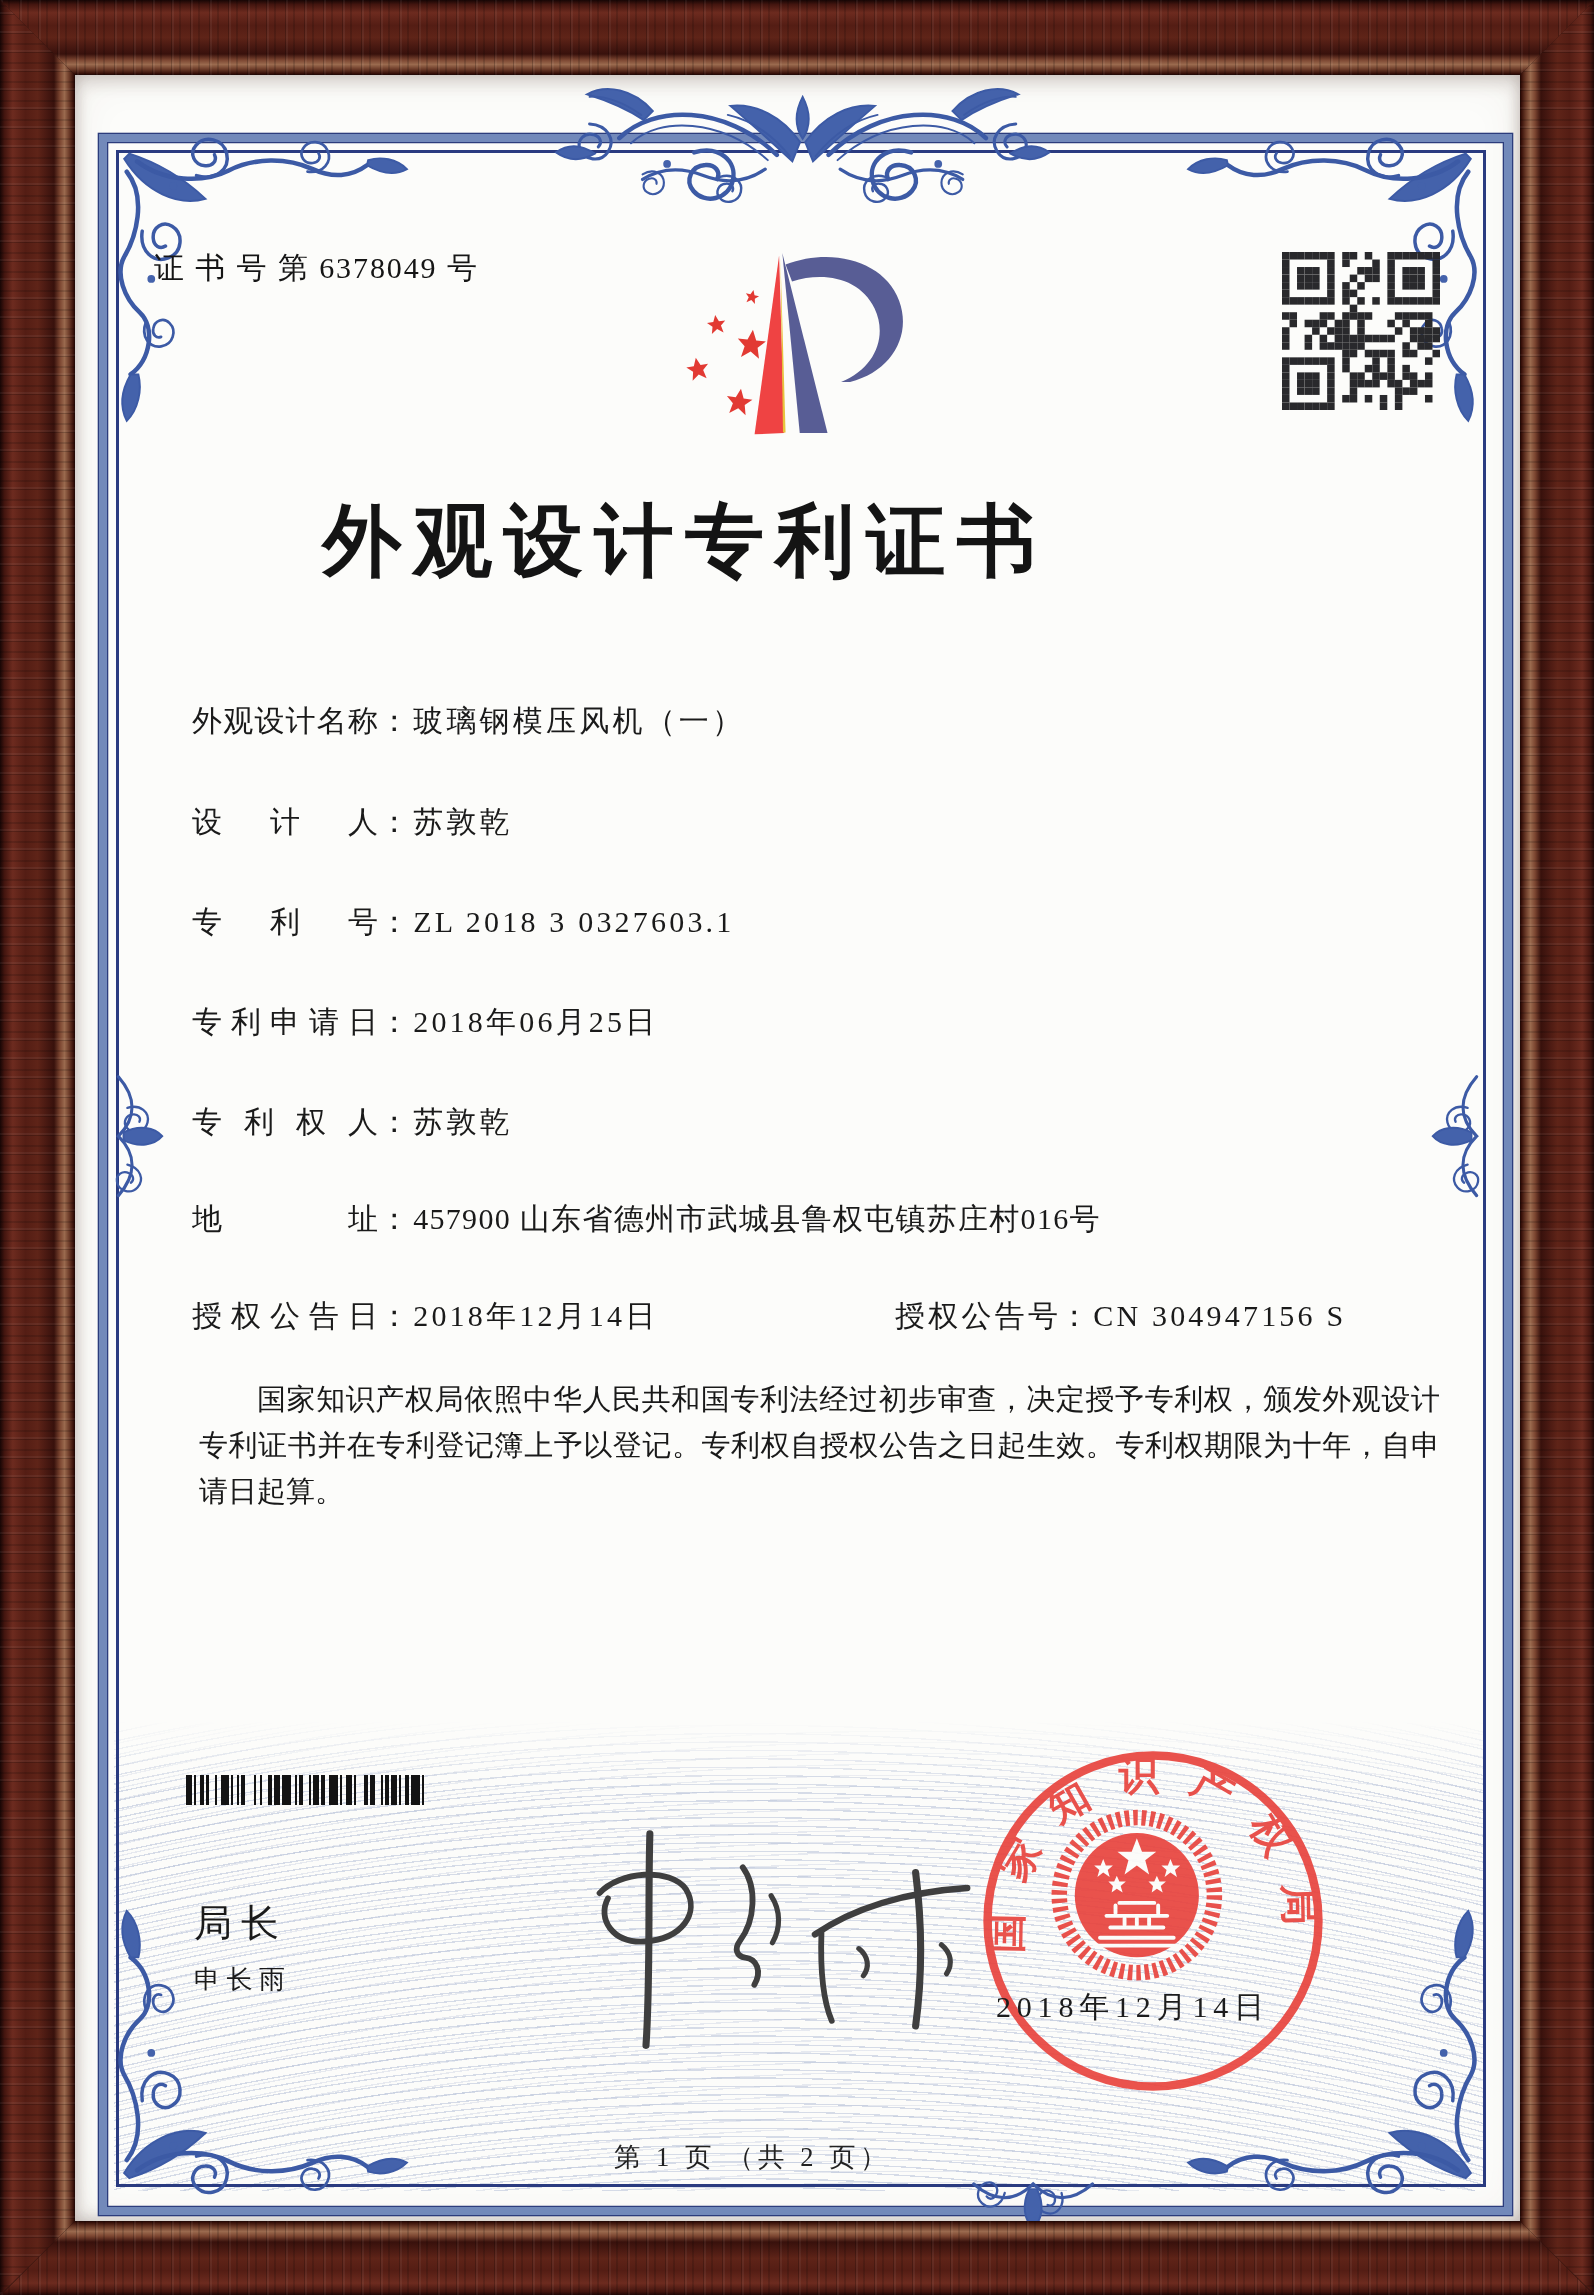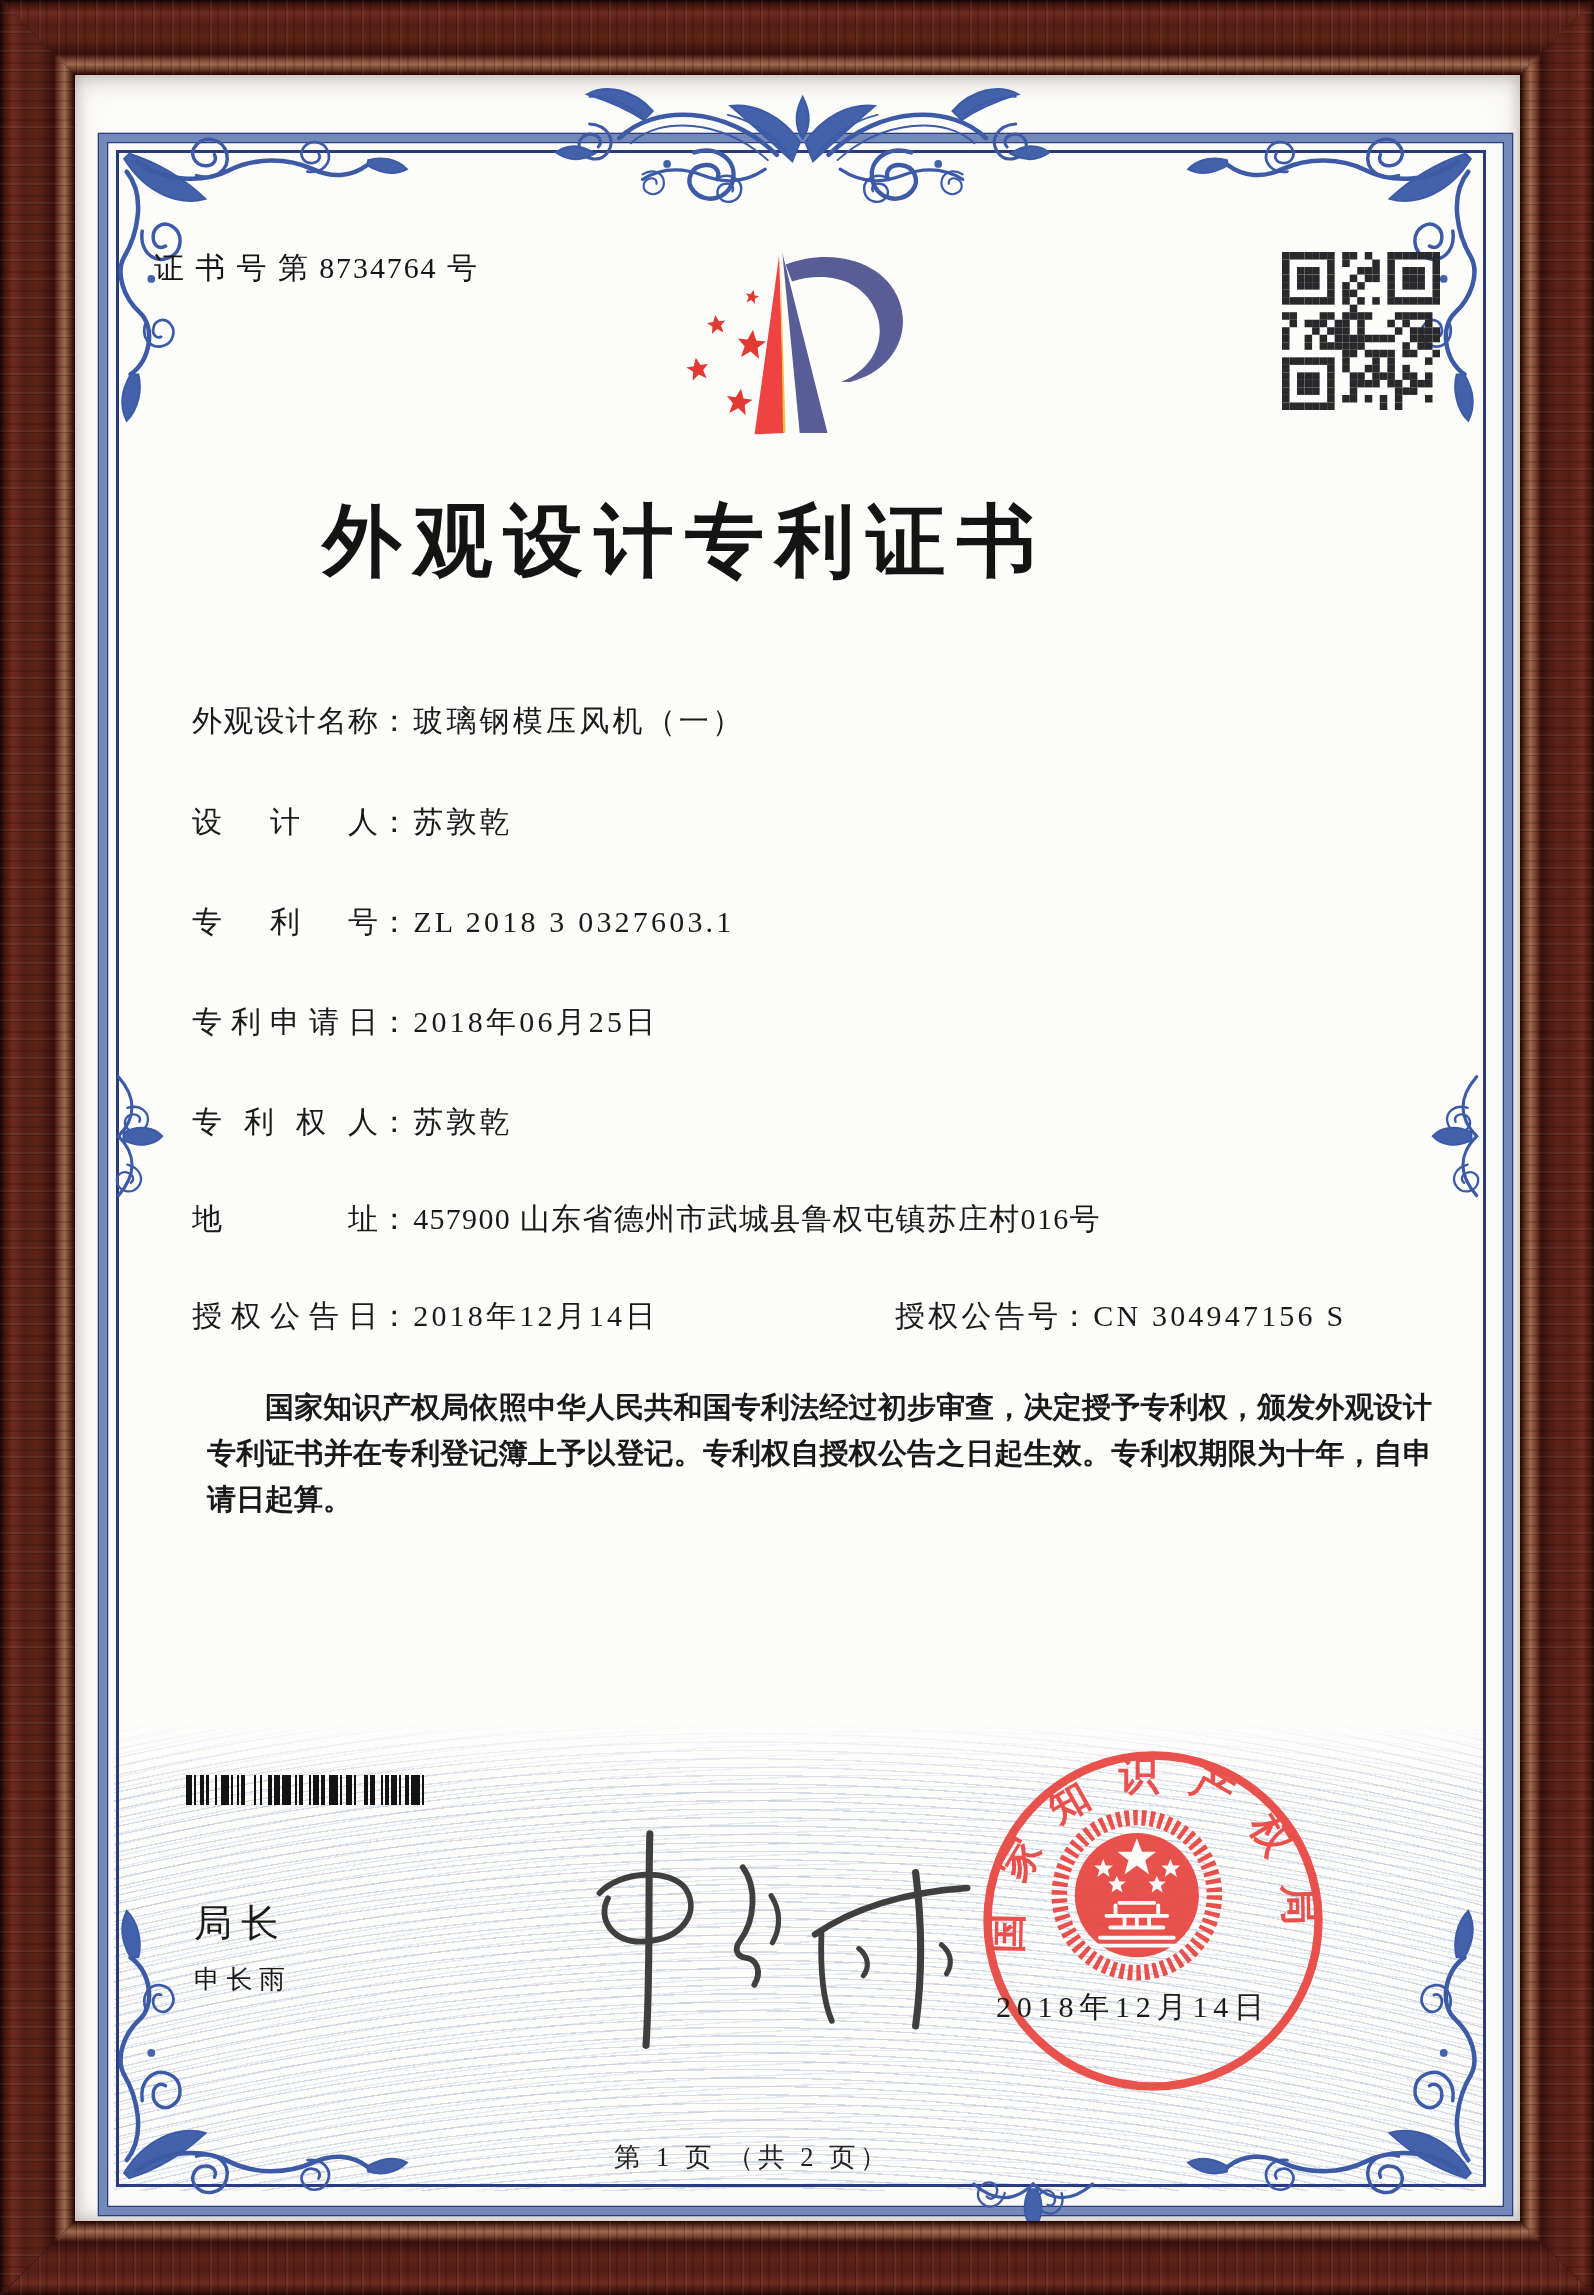--- a/index.html
+++ b/index.html
@@ -59,21 +59,21 @@
   .frow{position:absolute;left:192px;z-index:6;font-size:30px;line-height:39px;white-space:nowrap;}
   .jlabel{display:inline-flex;justify-content:space-between;width:186px;vertical-align:top;}
   .jlabel2{display:inline-flex;justify-content:space-between;width:163px;vertical-align:top;}
   .colon{margin:0 3.9px 0 1.3px;}
   .fval{letter-spacing:3.2px;}
   .fval-tight{letter-spacing:1.3px;}
   .grant2{position:absolute;left:703px;top:0;white-space:nowrap;}
 
   .paras{position:absolute;left:191px;top:1368px;width:1257px;z-index:6;font-size:29px;line-height:46px;
          text-align:justify;color:#191919;}
-  .paras p{margin:16px;text-indent:2em;font-weight:bold;}
+  .paras p{margin:8px;text-indent:2em;}
 
   .barcode{position:absolute;left:186px;top:1775px;width:244px;height:30px;z-index:6;display:flex;}
   .bb{background:#131313;}
   .bs{background:transparent;}
 
   .signer-title{position:absolute;left:194px;top:1898px;z-index:6;font-size:38px;letter-spacing:9px;}
   .signer-name{position:absolute;left:194px;top:1962px;z-index:6;font-size:26px;letter-spacing:6.5px;}
   .signature{position:absolute;left:523px;top:1808px;z-index:7;}
 
   .seal{position:absolute;left:972px;top:1740px;z-index:8;}
@@ -140,21 +140,21 @@
     </g>
     <use href="#cornerFl" transform="translate(182,236) scale(1,-1)"></use>
     <use href="#cornerFl" transform="translate(2288,236) scale(-1,-1)"></use>
     <use href="#cornerFl" transform="translate(182,3376)"></use>
     <use href="#cornerFl" transform="translate(2288,3376) scale(-1,1)"></use>
     <use href="#edgeFl" transform="translate(181,1760)"></use>
     <use href="#edgeFl" transform="translate(2289,1760) scale(-1,1)"></use>
     <use href="#edgeFl" transform="translate(1600,3381) rotate(90)"></use>
   </svg>
 
-  <div class="cert-no">证 书 号 第 8734764 号</div>
+  <div class="cert-no">证 书 号 第 6378049 号</div>
 
   <svg class="logo" width="271" height="207" viewBox="0 0 420 320">
     <defs>
       <path id="lstar" d="M0 -10 L2.94 -3.1 L9.5 -3.1 L4.4 1.6 L6.1 9 L0 4.6 L-6.1 9 L-4.4 1.6 L-9.5 -3.1 L-2.94 -3.1 Z" fill="#e23a33"></path>
     </defs>
     <g>
       <use href="#lstar" transform="translate(124,80) scale(1.1) rotate(12)"></use>
       <use href="#lstar" transform="translate(69,123) scale(1.5) rotate(-8)"></use>
       <use href="#lstar" transform="translate(123,154) scale(2.3) rotate(6)"></use>
       <use href="#lstar" transform="translate(40,192) scale(1.8) rotate(-10)"></use>

